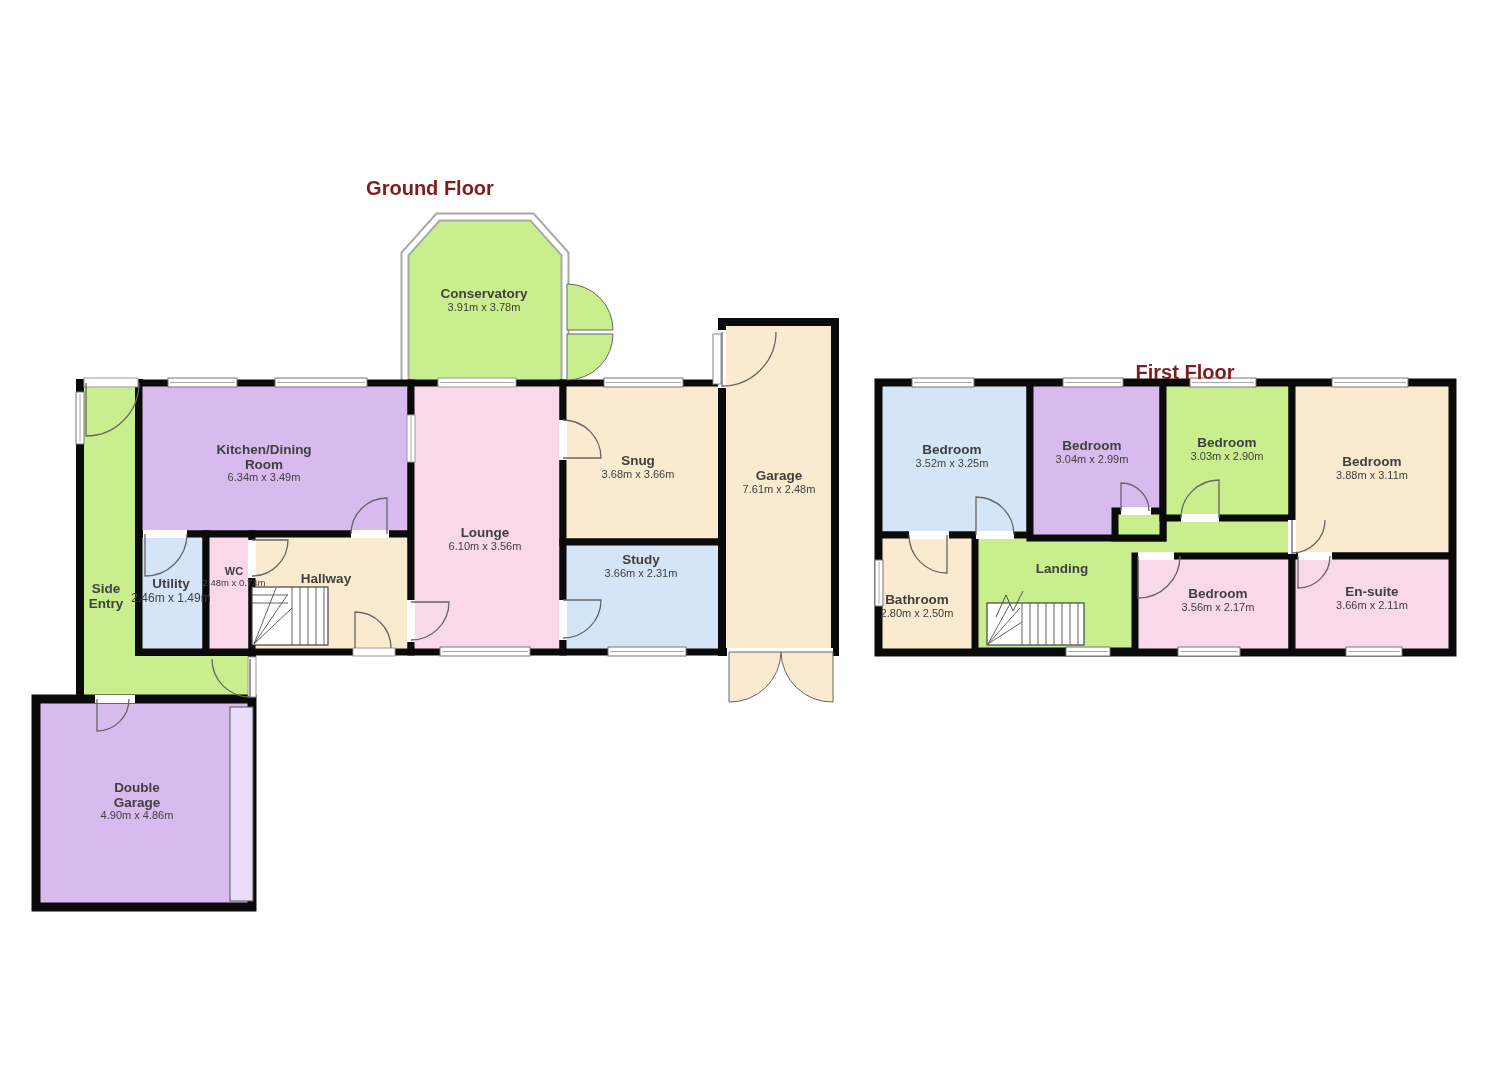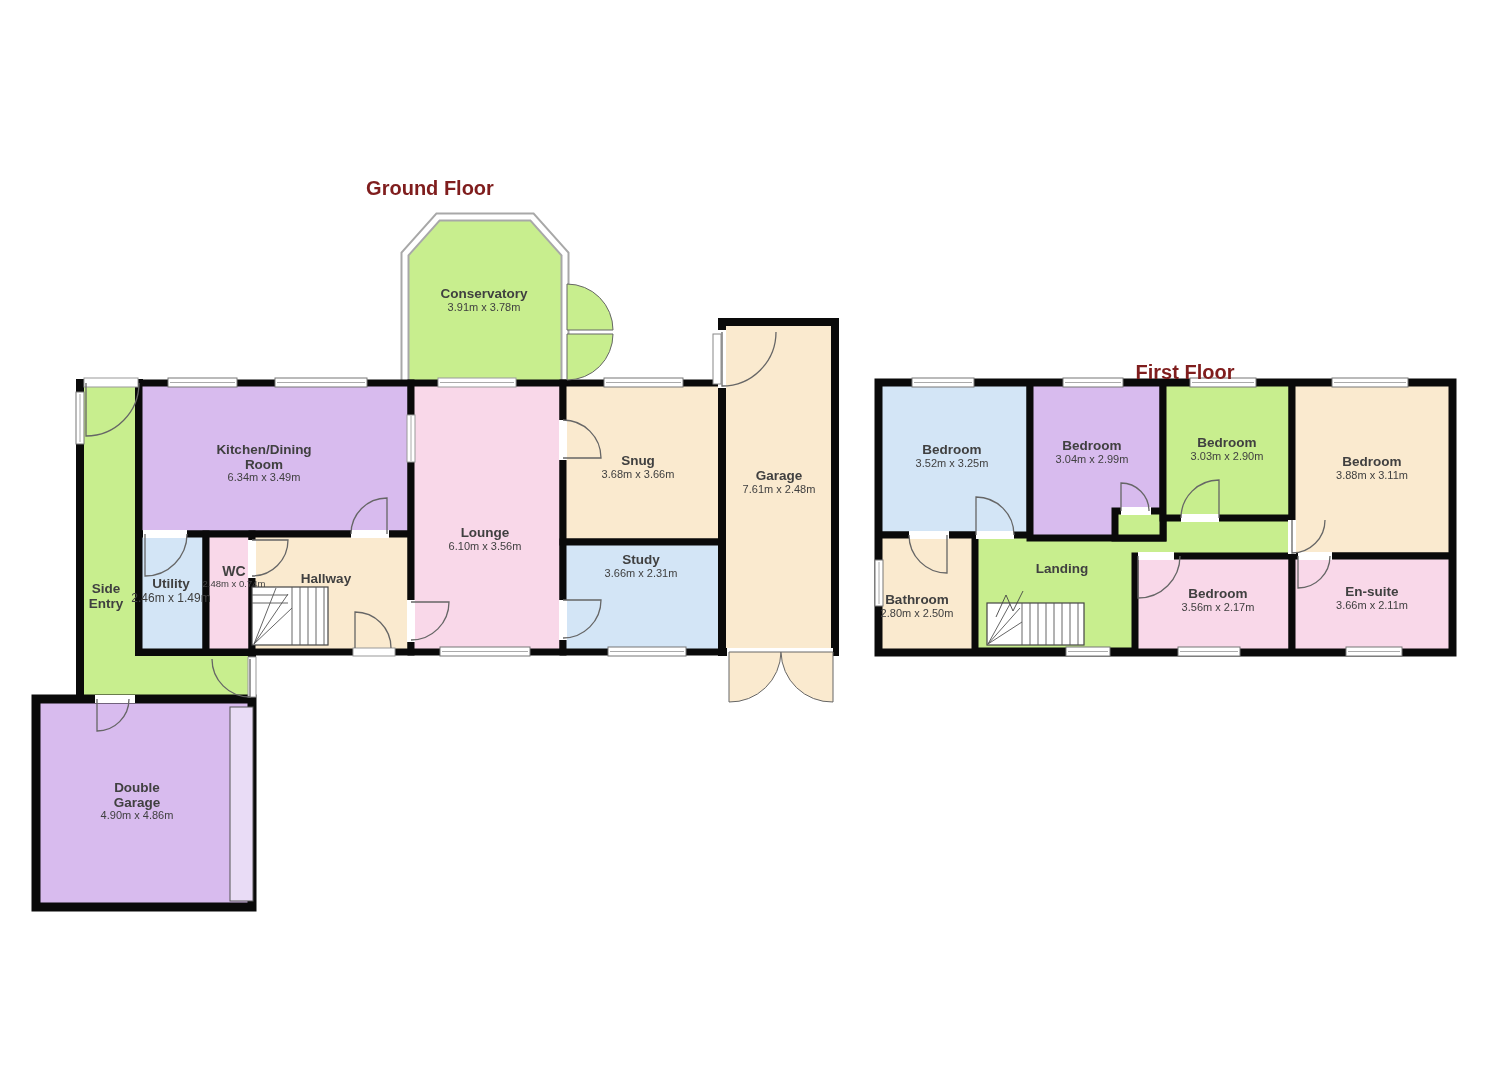--- a/index.html
+++ b/index.html
@@ -3,21 +3,21 @@
 <meta charset="utf-8">
 <style>
   html,body{margin:0;padding:0;background:#ffffff;}
   .canvas{position:relative;width:1485px;height:1080px;background:#ffffff;overflow:hidden;
           font-family:"Liberation Sans", sans-serif;}
   svg{position:absolute;left:0;top:0;}
   .title{position:absolute;transform:translate(-50%,-50%);font-size:20px;font-weight:bold;color:#7f1d1d;white-space:nowrap;}
   .label{position:absolute;transform:translate(-50%,-50%);text-align:center;color:#404040;line-height:1.08;}
   .rname{font-size:13.5px;font-weight:bold;}
   .rdims{font-size:11px;font-weight:normal;}
-  .label.small .rname{font-size:14px;margin-top:20px;}
+  .label.small .rname{font-size:11px;margin-top:20px;}
   .label.small .rdims{font-size:9.5px;}
   .label.mid .rdims{font-size:12px;}
 </style>
 </head>
 <body>
 
 <div class="canvas">
 
 <svg width="1485" height="1080" viewBox="0 0 1485 1080">
 

